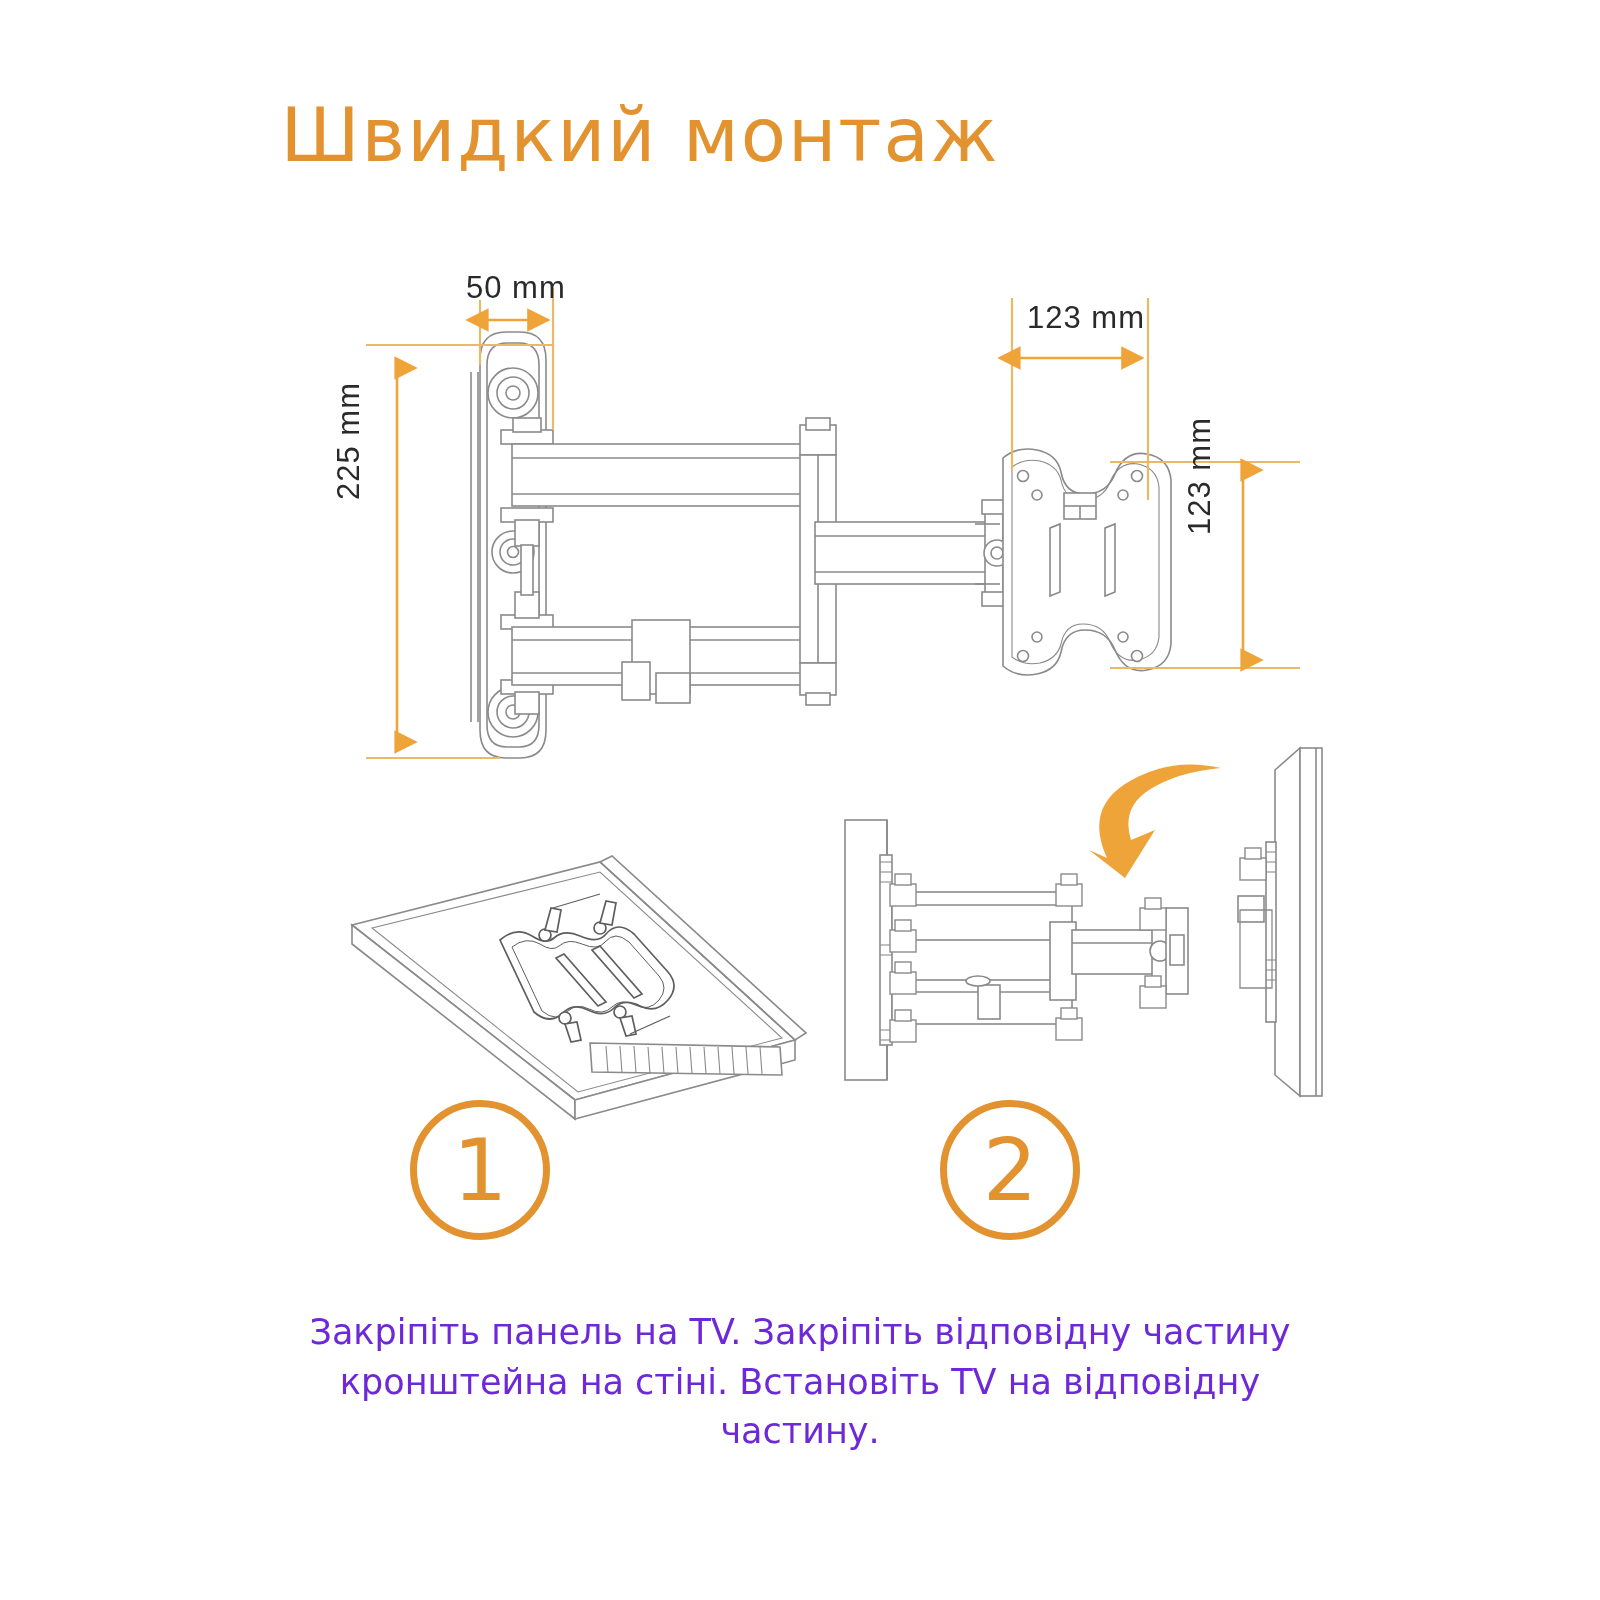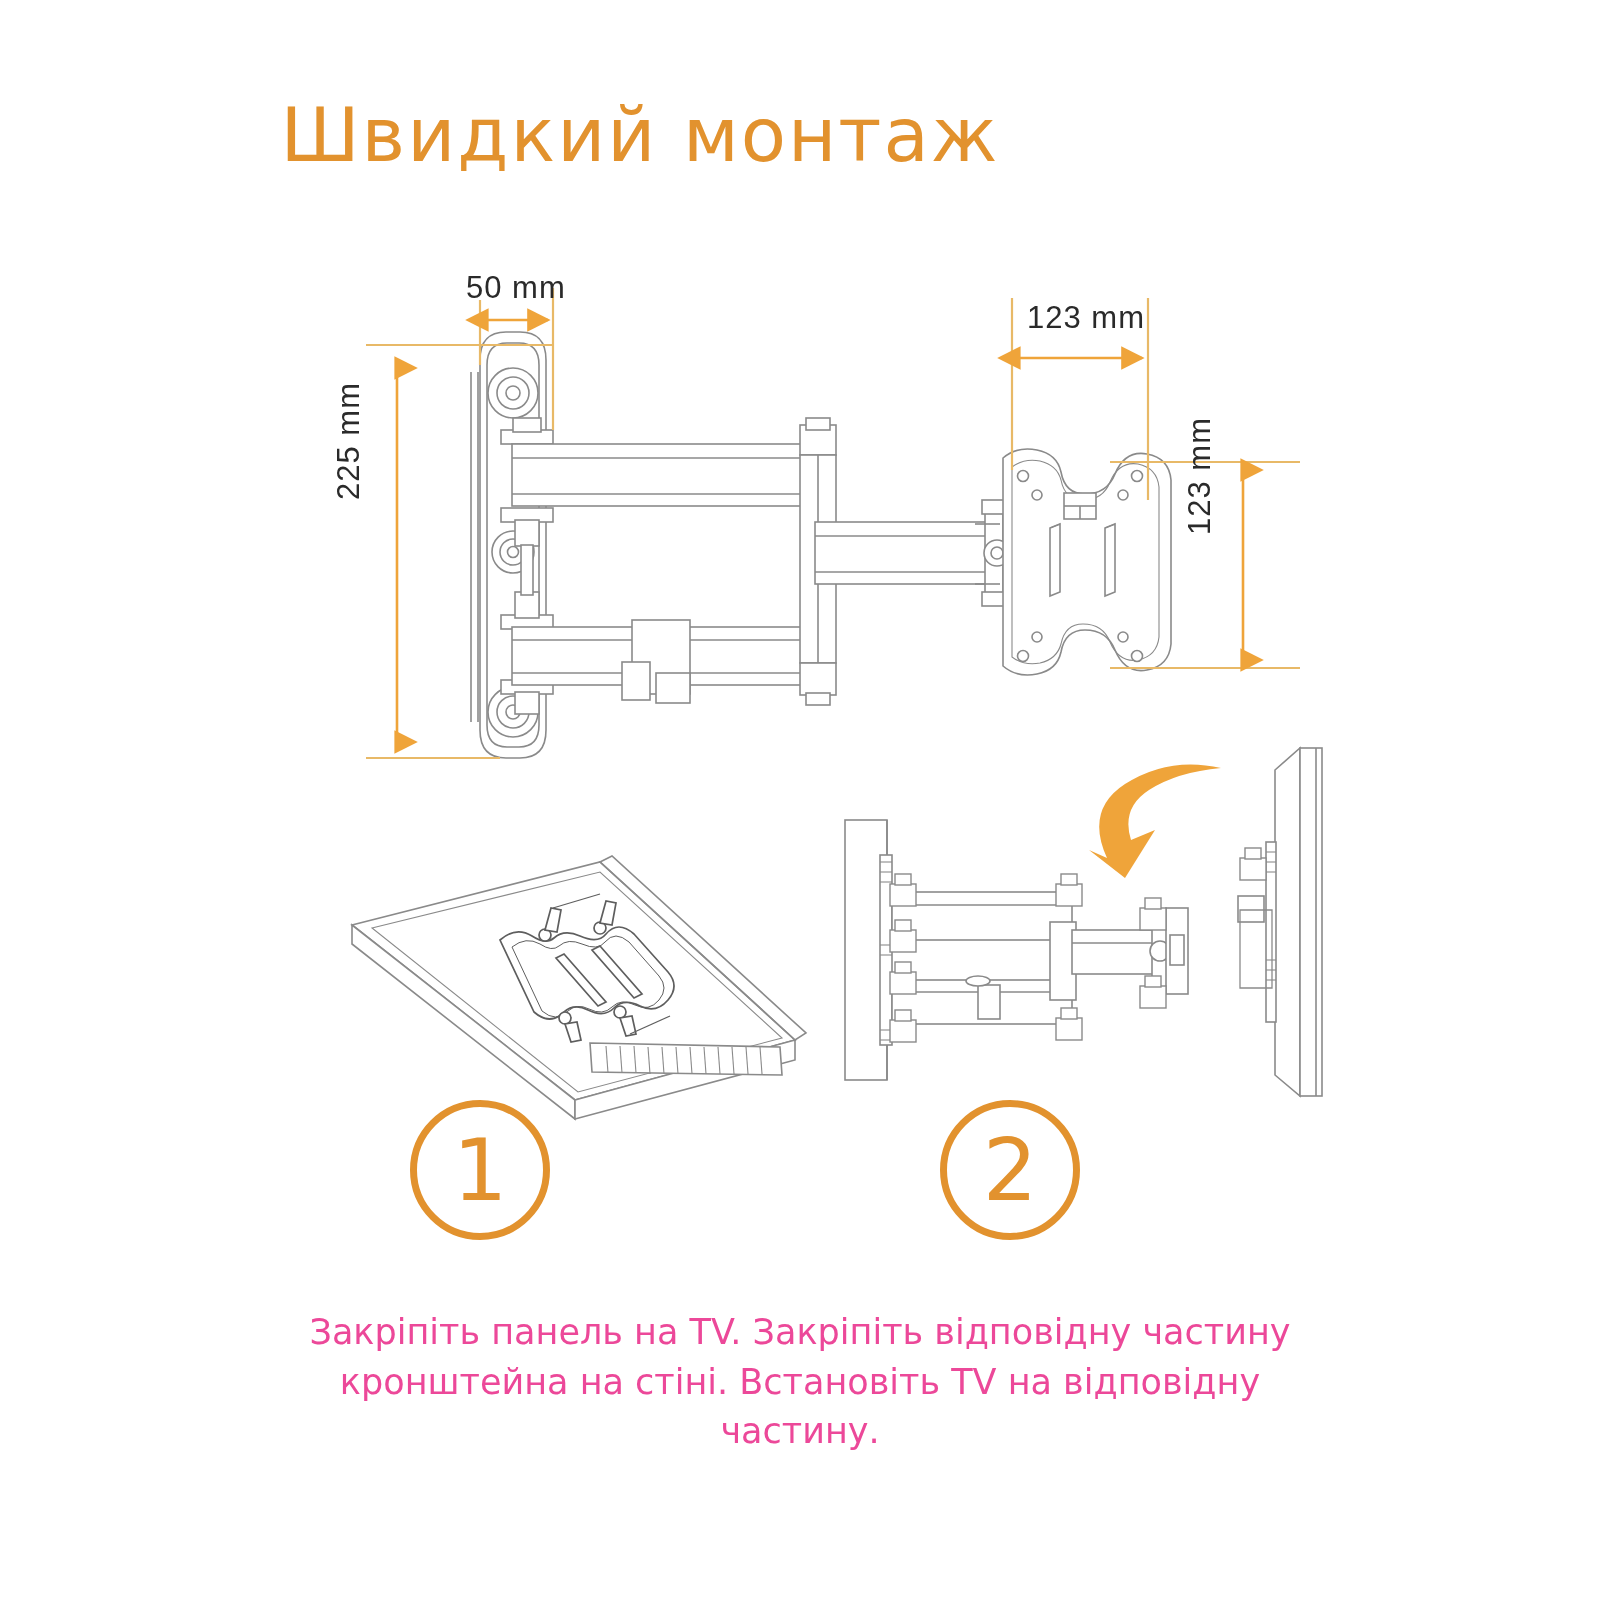--- a/index.html
+++ b/index.html
@@ -31,21 +31,21 @@
   .step-badge{position:absolute;width:140px;height:140px;border:7px solid #E2922E;
               border-radius:50%;box-sizing:border-box;display:flex;
               align-items:center;justify-content:center;
               font-size:86px;color:#E2922E;line-height:1;
               font-family:"DejaVu Sans","Liberation Sans",sans-serif;}
   #step-1{left:410px;top:1100px;}
   #step-2{left:940px;top:1100px;}
 
   
   #caption{position:absolute;left:300px;top:1308px;width:1000px;text-align:center;
-           font-size:35px;line-height:1.42;color:#ec4899;
+           font-size:35px;line-height:1.42;color:#6d28d9;
            font-family:"DejaVu Sans","Liberation Sans",sans-serif;}
 </style>
 </head>
 <body>
 
 <div id="page-title">Швидкий монтаж</div>
 
 <svg class="canvas" viewBox="0 0 1600 1600" xmlns="http://www.w3.org/2000/svg">
 
   <defs>

